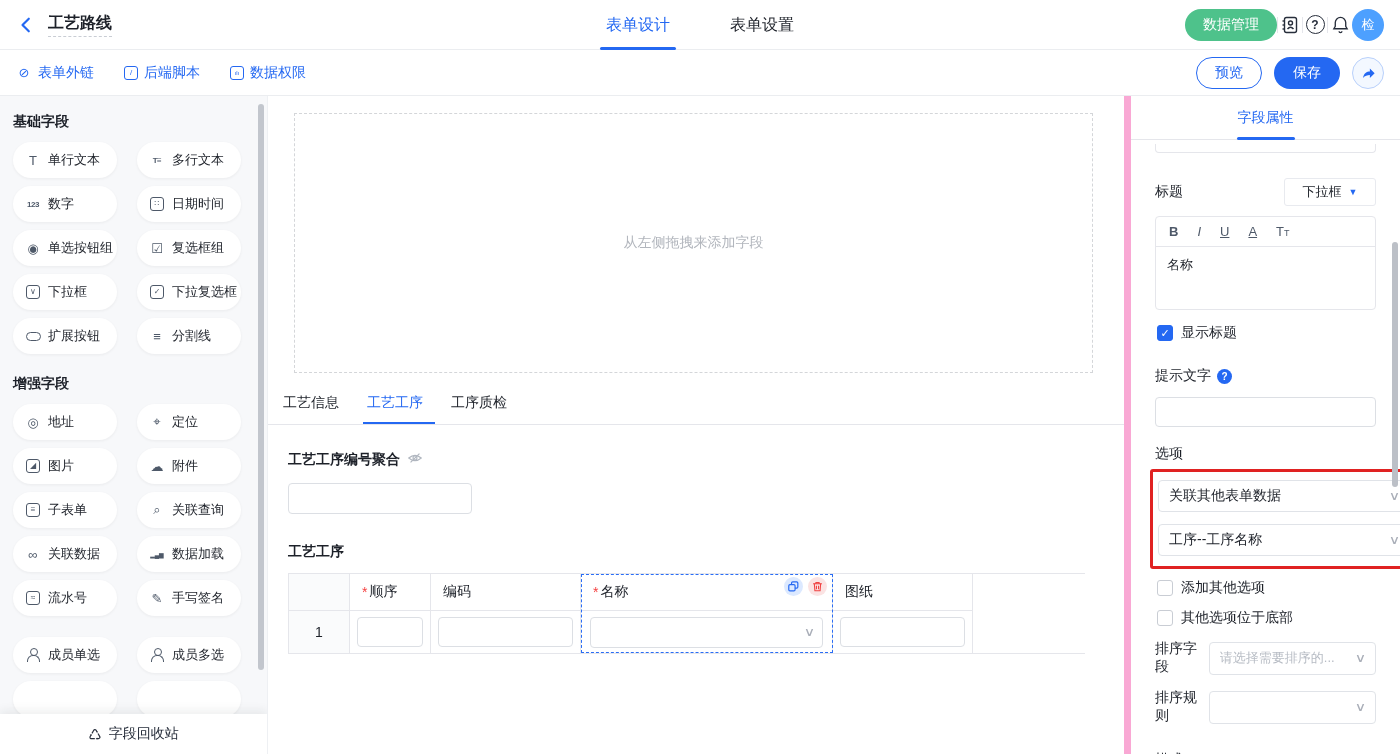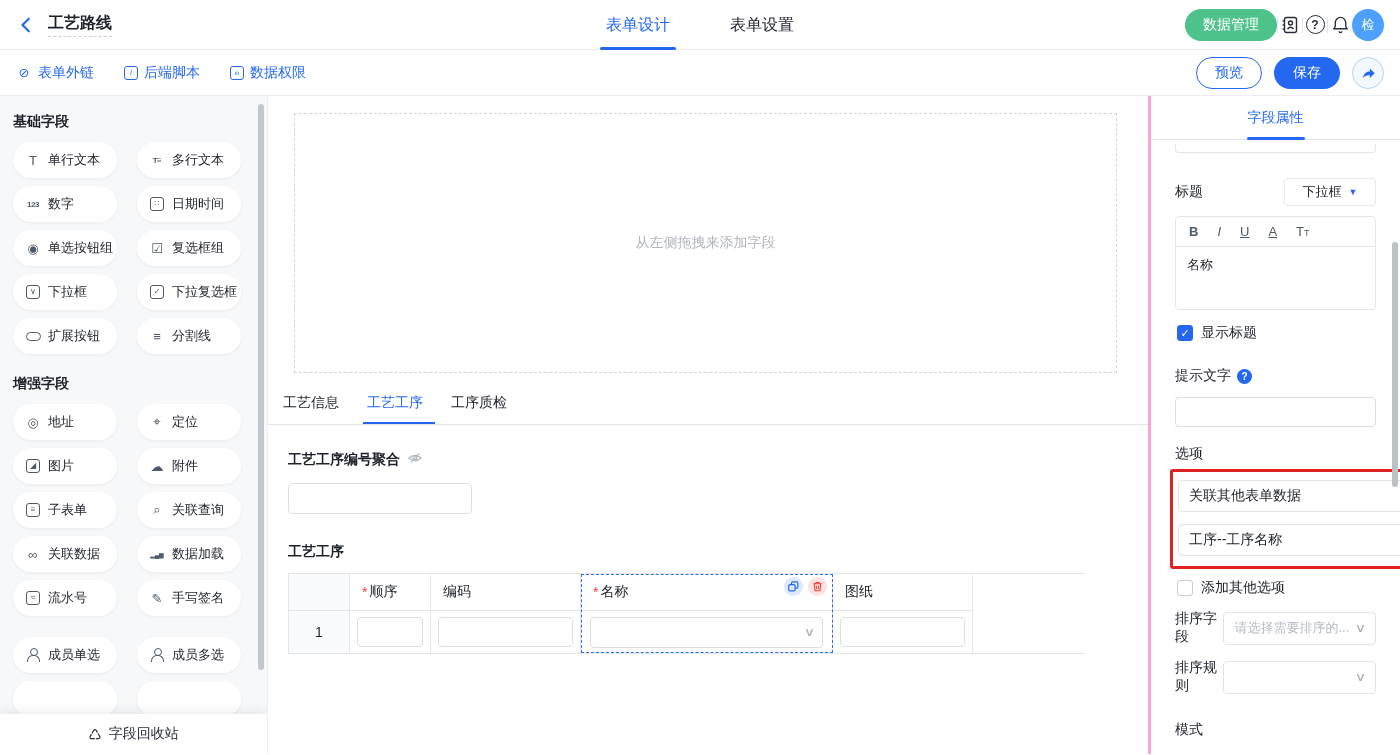--- a/index.html
+++ b/index.html
@@ -75,21 +75,21 @@
   .cell-input { height:30px; width:calc(100% - 14px); }
   .cell-select { height:31px; width:calc(100% - 18px); display:flex; align-items:center; justify-content:flex-end; padding-right:8px; color:#a9aeb8; }
   .chev { color:#a9aeb8; font-size:12px; transform:scaleX(1.3); display:inline-block; }
   .sub-col.selected { position:relative; outline:1.5px dashed #2a6df5; outline-offset:-1px; z-index:1; }
   .col-badges { position:absolute; top:3px; right:5px; display:flex; gap:5px; z-index:2; }
   .badge { width:19px; height:19px; border-radius:50%; display:flex; align-items:center; justify-content:center; cursor:pointer; }
   .badge-copy { background:#dce9ff; }
   .badge-del { background:#fbe3e3; }
 
   
-  .panel { width:252px; flex:none; border-left:3px solid #f9a8d4; background:#fff; position:relative; overflow:hidden; }
+  .panel { width:276px; flex:none; border-left:7px solid #f9a8d4; background:#fff; position:relative; overflow:hidden; }
   .panel-tabs { display:flex; height:44px; border-bottom:1px solid #e5e6eb; }
   .panel-tab { flex:1; display:flex; align-items:center; justify-content:center; position:relative; cursor:pointer; color:#1d2129; }
   .panel-tab.active { color:#2468f2; }
   .panel-tab.active::after { content:""; position:absolute; left:50%; transform:translateX(-50%); bottom:-1px; width:58px; height:3px; background:#2468f2; border-radius:2px; }
   .panel-body { padding:0 24px; position:relative; }
   .cut-input { height:9px; border:1px solid #e5e6eb; border-top:none; border-radius:0 0 4px 4px; margin-top:4px; }
   .prop-row { margin-top:25px; display:flex; align-items:center; justify-content:space-between; }
   .prop-label { color:#1d2129; }
   .mini-select { width:92px; height:28px; border:1px solid #e8eaef; border-radius:3px; background:#fff; display:flex; align-items:center; justify-content:center; gap:7px; font-size:13px; cursor:pointer; }
   .caret-down { color:#2468f2; font-size:9px; }
@@ -447,20 +447,24 @@
         <div class="big-select">
           <span>工序--工序名称</span>
           <span class="chev">∨</span>
         </div>
       </div>
 
       <div class="check-row" style="margin-top:10px">
         <span class="checkbox"></span>
         <span>添加其他选项</span>
       </div>
+      <div class="check-row" style="margin-top:12px">
+        <span class="checkbox"></span>
+        <span>其他选项位于底部</span>
+      </div>
 
       <div class="inline-row">
         <span class="prop-label">排序字段</span>
         <div class="inline-select">
           <span class="placeholder">请选择需要排序的...</span>
           <span class="chev">∨</span>
         </div>
       </div>
       <div class="inline-row">
         <span class="prop-label">排序规则</span>

